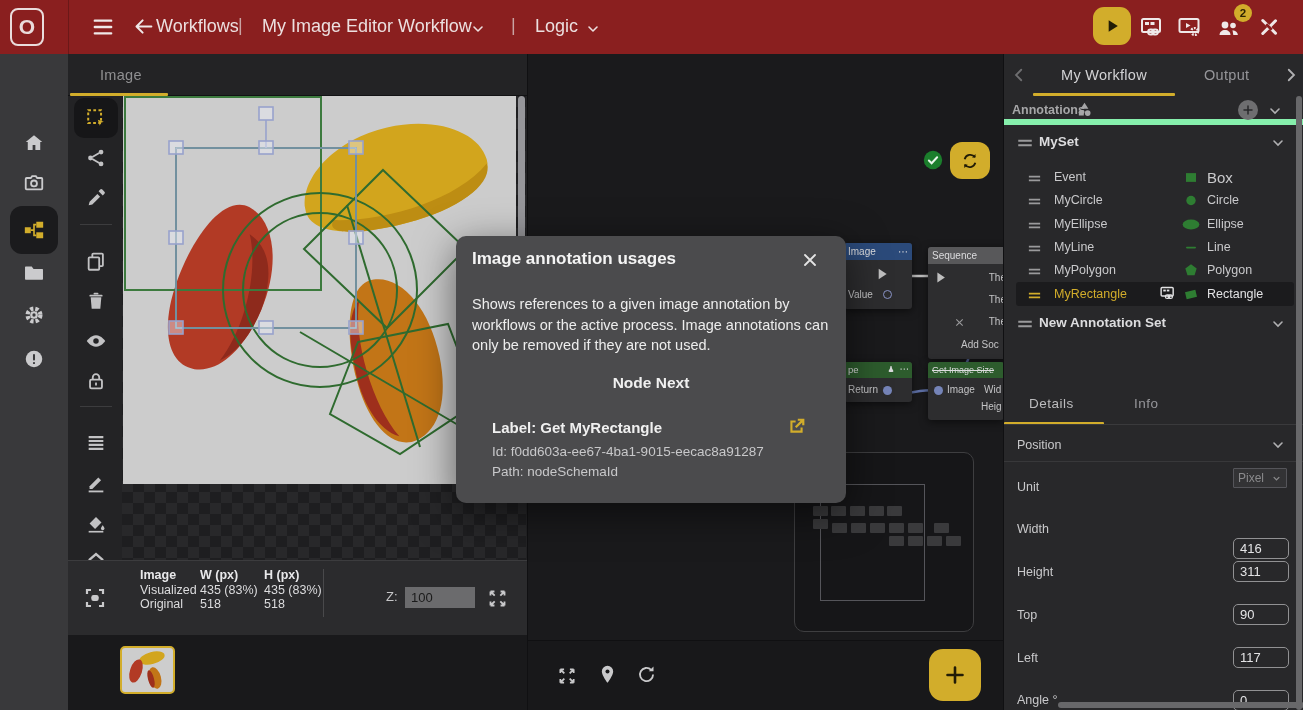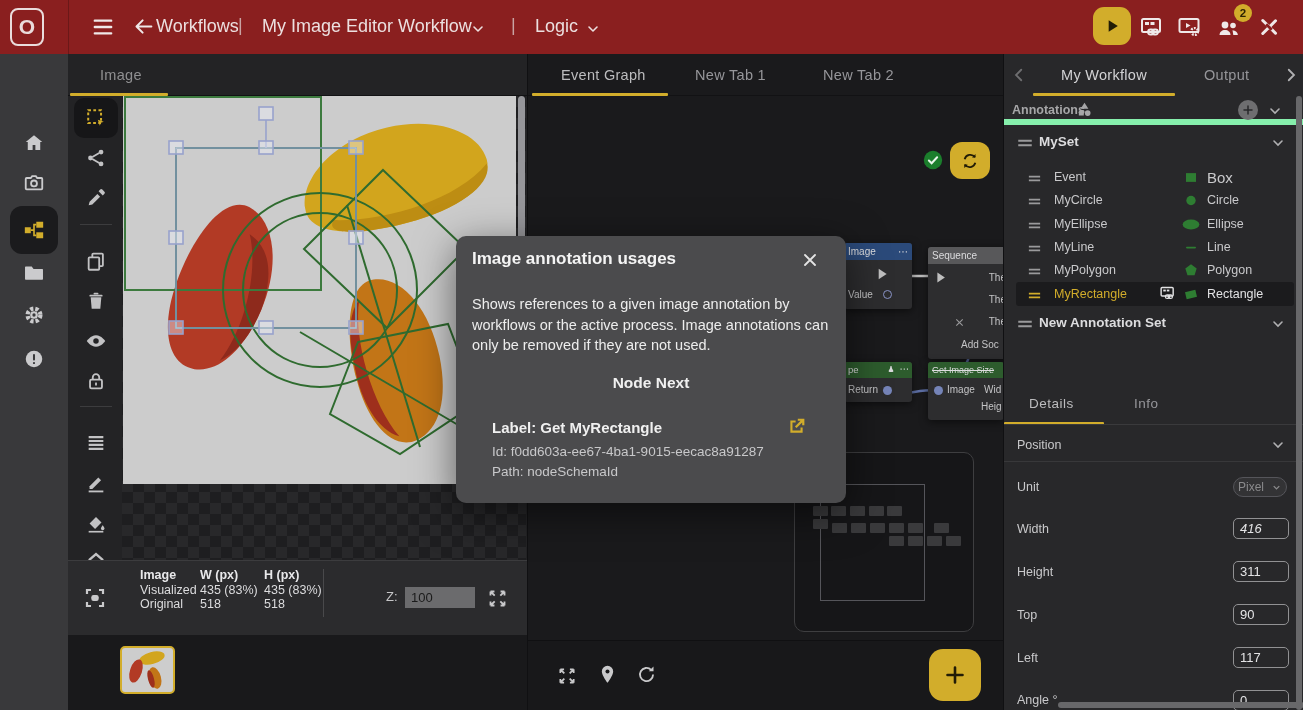--- a/index.html
+++ b/index.html
@@ -307,26 +307,20 @@
           <ellipse cx="30" cy="10" rx="13" ry="6" fill="#d2a51d" transform="rotate(-15 30 10)"></ellipse>
           <ellipse cx="14" cy="23" rx="6" ry="12" fill="#b23a25" transform="rotate(18 14 23)"></ellipse>
           <ellipse cx="33" cy="30" rx="6" ry="11" fill="#c27517" transform="rotate(-15 33 30)"></ellipse>
           <ellipse cx="29" cy="31" rx="3" ry="9" fill="#9e2f1c" transform="rotate(-15 29 31)"></ellipse>
         </svg>
       </div>
     </div>
   </div>
 
   <div class="centerpanel">
-    <div class="abs" style="left:0;top:0;width:476px;height:42px;border-bottom:1px solid #121214">
-      <span class="abs tabtxt" style="left:33px;top:13px;color:#bcbcbe">Event Graph</span>
-      <div class="abs underline" style="left:4px;top:39px;width:136px"></div>
-      <span class="abs tabtxt" style="left:167px;top:13px;color:#96969a">New Tab 1</span>
-      <span class="abs tabtxt" style="left:295px;top:13px;color:#96969a">New Tab 2</span>
-    </div>
 
     <div class="abs" style="left:0;top:42px;width:476px;height:544px;overflow:hidden">
       <span class="abs" style="left:394px;top:53px">
         <svg width="22" height="22" viewBox="0 0 24 24">
             <circle cx="12" cy="12" r="10" fill="#1b7e2c"></circle>
             <path d="M7.5 12.5l3 3 6-6.5" stroke="#eaf6ec" stroke-width="2.2" fill="none" stroke-linecap="round"></path>
           </svg>
         </span>
       <div class="abs" style="left:422px;top:46px;width:40px;height:37px;border-radius:12px;background:var(--accent);display:flex;align-items:center;justify-content:center">
         <svg width="20" height="20" viewBox="0 0 24 24" fill="none" stroke="#221c06" stroke-width="2.2">
@@ -568,29 +562,29 @@
     <div class="abs underline" style="left:0;top:368px;width:100px;height:3px"></div>
     <div class="abs" style="left:0;top:370px;width:300px;height:1px;background:#3a3a3c"></div>
 
     <span class="abs" style="left:13px;top:384px;font-size:12.5px;color:var(--txt)">Position</span>
     <svg class="abs" style="left:266px;top:383px;color:#b0b0b2" width="16" height="16" viewBox="0 0 24 24" fill="none">
         <path d="M6 9l6 6 6-6" stroke="currentColor" stroke-width="2.4" stroke-linecap="round"></path>
       </svg>
     <div class="abs" style="left:0;top:407px;width:300px;height:1px;background:#38383a"></div>
 
     <span class="fieldlabel" style="top:426px">Unit</span>
-    <div class="abs" style="left:229px;top:423px;width:54px;height:20px;background:#333335;border:1px solid #55555a;border-radius:10px;display:flex;align-items:center;justify-content:space-between;padding:0 4px">
+    <div class="abs" style="left:229px;top:414px;width:54px;height:20px;background:#333335;border:1px solid #55555a;border-radius:1px;display:flex;align-items:center;justify-content:space-between;padding:0 4px">
       <span style="font-size:12px;color:#8a8a8c">Pixel</span>
       <svg width="11" height="11" viewBox="0 0 24 24" fill="none">
           <path d="M6 9l6 6 6-6" stroke="#8a8a8c" stroke-width="3"></path>
         </svg>
     </div>
 
     <span class="fieldlabel" style="top:468px">Width</span>
-    <input class="posinput" style="top: 464px; font-style: italic;" value="416">
+    <input class="posinput" style="top: 484px;" value="416">
 
     <span class="fieldlabel" style="top:511px">Height</span>
     <input class="posinput" style="top: 507px;" value="311">
 
     <span class="fieldlabel" style="top:554px">Top</span>
     <input class="posinput" style="top: 550px;" value="90">
 
     <span class="fieldlabel" style="top:597px">Left</span>
     <input class="posinput" style="top: 593px;" value="117">
 

